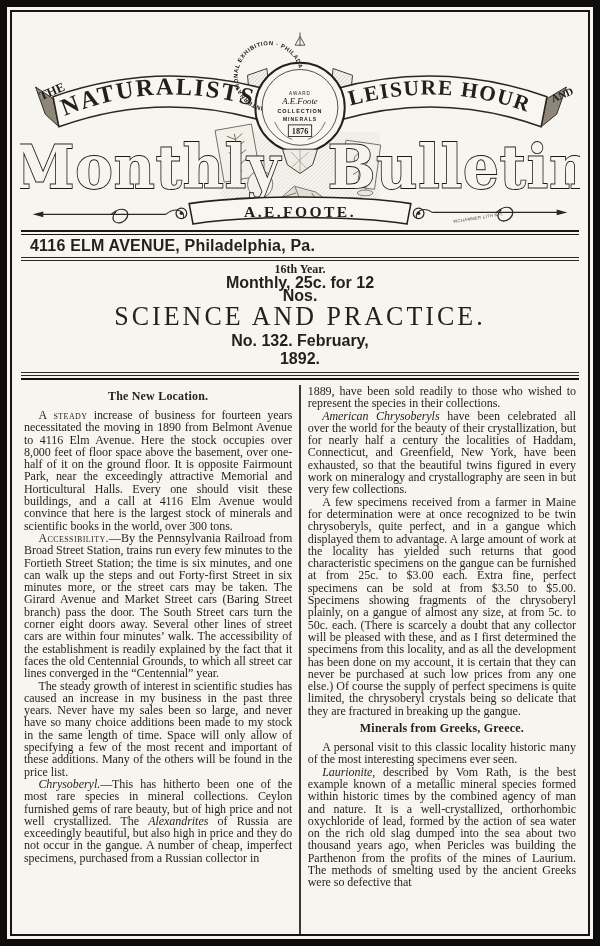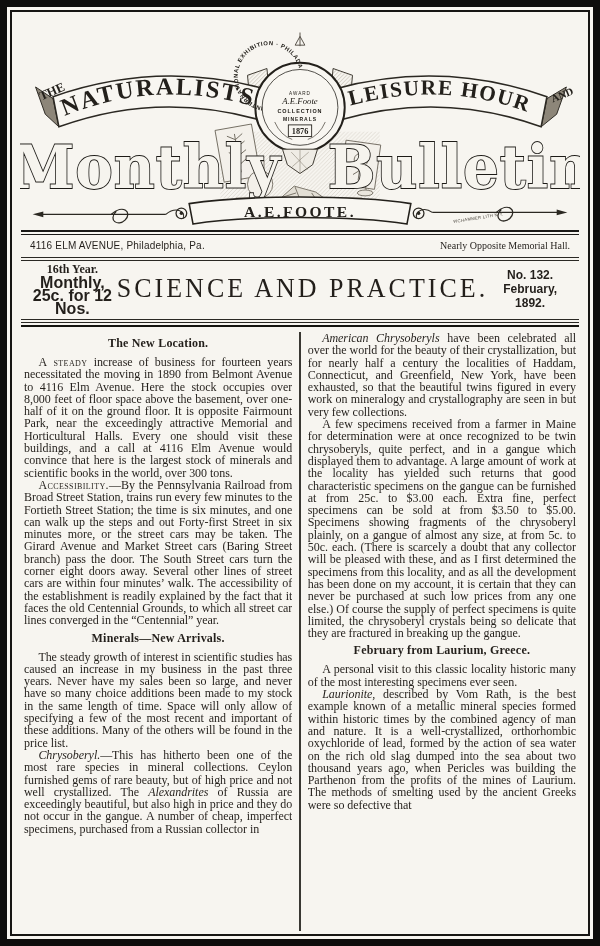--- a/index.html
+++ b/index.html
@@ -18,32 +18,32 @@
     height:calc(100% - 6px);
     padding:2px 8px 0 8px;
     overflow:hidden;
   }
   .masthead-svg { display:block; width:100%; height:214px; }
 
   .rule-a { height:5px; border-top:2.5px solid #1a1917; border-bottom:1.5px solid #1a1917; margin:2px 1px 0 1px; }
   .rule-b { height:4px; border-top:1.2px solid #2a2824; border-bottom:1.2px solid #2a2824; margin:2px 1px 0 1px; }
   .rule-heavy { border-top:2.5px solid #14130f; margin:2px 1px 0 1px; }
 
-  .address { padding:3px 10px 1px 10px; font-size:10px; line-height:16px; font-weight:normal; }
+  .address { padding:3px 10px 1px 10px; font-size:16px; line-height:16px; font-weight:bold; }
   .addr-row { display:flex; justify-content:space-between; align-items:baseline; }
   .addr-sans { font-family:"Liberation Sans","DejaVu Sans",sans-serif; letter-spacing:0.2px; }
   .addr-serif { font-family:"Liberation Serif",serif; }
   .addr-row.second { padding-left:28px; }
 
-  .issue-bar { display:flex; align-items:center; padding:2px 8px; }
+  .issue-bar { display:flex; align-items:center; padding:2px 8px;flex-direction:column; }
   .issue-left { width:178px; text-align:center; line-height:13px; }
   .issue-left .yr { font-size:12px; font-weight:bold; font-family:"Liberation Serif",serif; }
   .issue-left .sub { font-size:16px; font-weight:bold; font-family:"Liberation Sans","DejaVu Sans",sans-serif; }
   .motto { flex:1; text-align:center; font-size:26px; letter-spacing:3px; font-family:"Liberation Serif",serif; transform:scaleY(1.05); white-space:nowrap; }
-  .issue-right { width:168px; text-align:center; font-size:12px; font-weight:bold; font-family:"Liberation Sans","DejaVu Sans",sans-serif; }
+  .issue-right { width:168px; text-align:center; font-size:16px; font-weight:bold; font-family:"Liberation Sans","DejaVu Sans",sans-serif; }
 
   .columns { display:flex; padding:5px 4px 0 4px; height:604px; overflow:hidden; }
   .col { flex:1; overflow:hidden; text-align:justify; font-size:12px; line-height:12.3px; letter-spacing:-0.05px; hyphens:auto; -webkit-hyphens:auto; }
   .col-divider { width:1.5px; background:#3a3833; margin:0 7px; }
   .col h2 { font-size:12px; line-height:17px; text-align:center; font-weight:bold; margin:3px 0 4px 0; letter-spacing:0.2px; }
   .col p { text-indent:1.2em; }
   .col p.noindent { text-indent:0; }
   .sc { font-variant:small-caps; letter-spacing:0.4px;margin-top:32px; }
   .it { font-style:italic;margin-top:37px; }
 </style>
@@ -150,21 +150,20 @@
         <polygon points="552,198 563,201 552,204" fill="#2b2822"></polygon>
         <text x="446" y="212" font-size="4.4" letter-spacing="0.3" fill="#4c473f" font-family="Liberation Sans, sans-serif" transform="rotate(-9 446 212)">WCHAMMER LITH N.Y.</text>
       </g>
     </svg>
 
     <div class="rule-a"></div>
 
     <div class="address">
       <div class="addr-row">
         <span class="addr-sans">4116 ELM AVENUE, Philadelphia, Pa.</span>
-        <span class="addr-serif">Nearly Opposite Memorial Hall.</span>
       </div>
     </div>
 
     <div class="rule-b"></div>
 
     <div class="issue-bar">
       <div class="issue-left">
         <div class="yr">16th Year.</div>
         <div class="sub">Monthly, 25c. for 12 Nos.</div>
       </div>
@@ -174,30 +173,30 @@
 
     <div class="rule-b"></div>
     <div class="rule-heavy"></div>
 
     <div class="columns">
 
       <div class="col">
         <h2>The New Location.</h2>
         <p><span class="sc">A steady</span><span> increase of business for fourteen years necessitated the moving in 1890 from Belmont Avenue to 4116 Elm Avenue.  Here the stock occupies over 8,000 feet of floor space above the basement, over one-half of it on the ground floor.  It is opposite Fairmount Park, near the exceedingly attractive Memorial and Horticultural Halls.  Every one should visit these buildings, and a call at 4116 Elm Avenue would convince that here is the largest stock of minerals and scientific books in the world, over 300 tons.</span></p>
         <p><span class="sc">Accessibility.</span><span>—By the Pennsylvania Railroad from Broad Street Station, trains run every few minutes to the Fortieth Street Station; the time is six minutes, and one can walk up the steps and out Forty-first Street in six minutes more, or the street cars may be taken.  The Girard Avenue and Market Street cars (Baring Street branch) pass the door.  The South Street cars turn the corner eight doors away.  Several other lines of street cars are within four minutes’ walk.  The accessibility of the establishment is readily explained by the fact that it faces the old Centennial Grounds, to which all street car lines converged in the “Centennial” year.</span></p>
-        <h2>Minerals—New Arrivals.</h2>
         <p>The steady growth of interest in scientific studies has caused an increase in my business in the past three years.  Never have my sales been so large, and never have so many choice additions been made to my stock in the same length of time.  Space will only allow of specifying a few of the most recent and important of these additions.  Many of the others will be found in the price list.</p>
         <p><span class="it">Chrysoberyl.</span><span>—This has hitherto been one of the most rare species in mineral collections. Ceylon furnished gems of rare beauty, but of high price and not well crystallized.  The </span><span class="it">Alexandrites</span><span> of Russia are exceedingly beautiful, but also high in price and they do not occur in the gangue.  A number of cheap, imperfect specimens, purchased from a Russian collector in</span></p>
       </div>
 
       <div class="col-divider"></div>
 
       <div class="col">
+        <p class="noindent">1889, have been sold readily to those who wished to represent the species in their collections.</p>
         <p><span class="it">American Chrysoberyls</span><span> have been celebrated all over the world for the beauty of their crystallization, but for nearly half a century the localities of Haddam, Connecticut, and Greenfield, New York, have been exhausted, so that the beautiful twins figured in every work on mineralogy and crystallography are seen in but very few collections.</span></p>
         <p>A few specimens received from a farmer in Maine for determination were at once recognized to be twin chrysoberyls, quite perfect, and in a gangue which displayed them to advantage.  A large amount of work at the locality has yielded such returns that good characteristic specimens on the gangue can be furnished at from 25c. to $3.00 each.  Extra fine, perfect specimens can be sold at from $3.50 to $5.00.  Specimens showing fragments of the chrysoberyl plainly, on a gangue of almost any size, at from 5c. to 50c. each.  (There is scarcely a doubt that any collector will be pleased with these, and as I first determined the specimens from this locality, and as all the development has been done on my account, it is certain that they can never be purchased at such low prices from any one else.)  Of course the supply of perfect specimens is quite limited, the chrysoberyl crystals being so delicate that they are fractured in breaking up the gangue.</p>
-        <h2>February from Laurium, Greece.</h2>
+        <h2>Minerals from Greeks, Greece.</h2>
         <p>A personal visit to this classic locality historic many of the most interesting specimens ever seen.</p>
         <p><span class="it">Laurionite</span><span>, described by Vom Rath, is the best example known of a metallic mineral species formed within historic times by the combined agency of man and nature.  It is a well-crystallized, orthorhombic oxychloride of lead, formed by the action of sea water on the rich old slag dumped into the sea about two thousand years ago, when Pericles was building the Parthenon from the profits of the mines of Laurium.  The methods of smelting used by the ancient Greeks were so defective that</span></p>
       </div>
 
     </div>
   </div>
 </div>
 
 </body></html>

